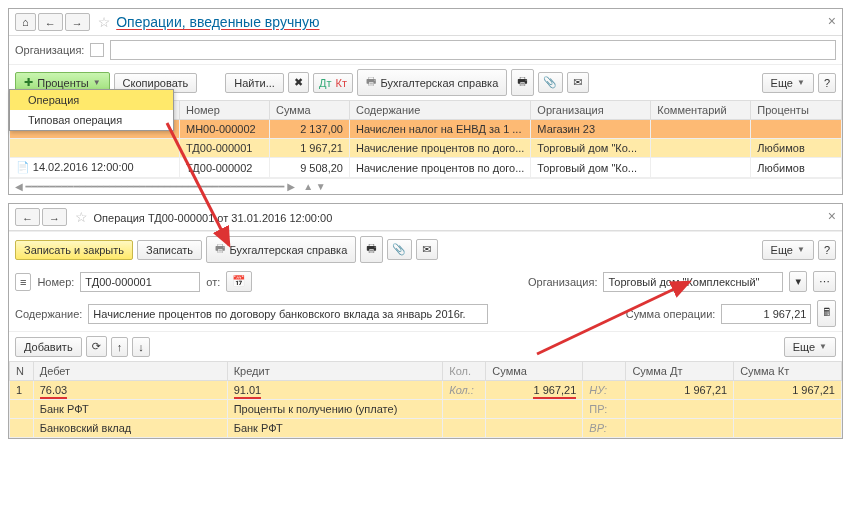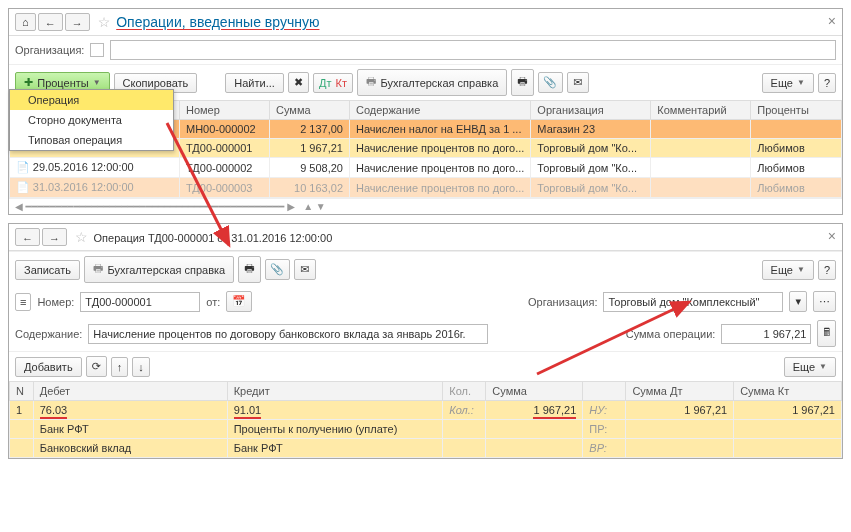--- a/index.html
+++ b/index.html
@@ -88,21 +88,20 @@
     <span class="tbtn icon">✉</span>
     <span class="spacer"></span>
     <span class="tbtn">
       <span>Еще</span>
       <span class="dd-arrow">▼</span>
     </span>
     <span class="tbtn icon">?</span>
 
     <div class="menu" style="top:24px;left:0">
       <div class="menu-item hi">Операция</div>
-      <div class="menu-item">Сторно документа</div>
       <div class="menu-item">Типовая операция</div>
     </div>
   </div>
 
   <table class="table">
     <tbody>
         <tr>
       <th style="width:170px">Дата</th>
       <th style="width:90px">Номер</th>
       <th style="width:80px">Сумма</th>
@@ -123,32 +122,23 @@
     <tr class="r1">
       <td></td>
           <td>ТД00-000001</td>
           <td class="right">1 967,21</td>
       <td>Начисление процентов по дого...</td>
           <td>Торговый дом "Ко...</td>
           <td></td>
           <td>Любимов</td>
     </tr>
     <tr class="r2">
-      <td>📄 <span>29.05.2016 12:00:00</span></td>
+      <td>📄 <span>14.02.2016 12:00:00</span></td>
           <td>ТД00-000002</td>
           <td class="right">9 508,20</td>
-      <td>Начисление процентов по дого...</td>
-          <td>Торговый дом "Ко...</td>
-          <td></td>
-          <td>Любимов</td>
-    </tr>
-    <tr class="r0" style="opacity:.45">
-      <td>📄 <span>31.03.2016 12:00:00</span></td>
-          <td>ТД00-000003</td>
-          <td class="right">10 163,02</td>
       <td>Начисление процентов по дого...</td>
           <td>Торговый дом "Ко...</td>
           <td></td>
           <td>Любимов</td>
     </tr>
   </tbody>
     </table>
   <div class="scrollhint">◀ ━━━━━━━━━━━━━━━━━━━━━━━━━━━━━━━━━━━━━━━━━━━ ▶ &nbsp; ▲ ▼</div>
 
   <svg class="arrow" style="left:150px;top:106px" width="100" height="140">
@@ -169,20 +159,21 @@
   <div class="titlebar">
     <span class="btn">←</span>
     <span class="btn">→</span>
     <span class="star">☆</span>
     <span class="title2">
       <span class="under"><span>Операция </span><span>ТД00-000001</span></span><span> от 31.01.2016 12:00:00</span>
     </span>
   </div>
 
   <div class="toolbar">
+    <span class="tbtn yellow">Записать и закрыть</span>
     <span class="tbtn">Записать</span>
     <span class="tbtn">
       <span class="iconbox">🖶</span>
         <span>Бухгалтерская справка</span>
     </span>
     <span class="tbtn icon">🖶</span>
     <span class="tbtn icon">📎</span>
     <span class="tbtn icon">✉</span>
     <span class="spacer"></span>
     <span class="tbtn">

